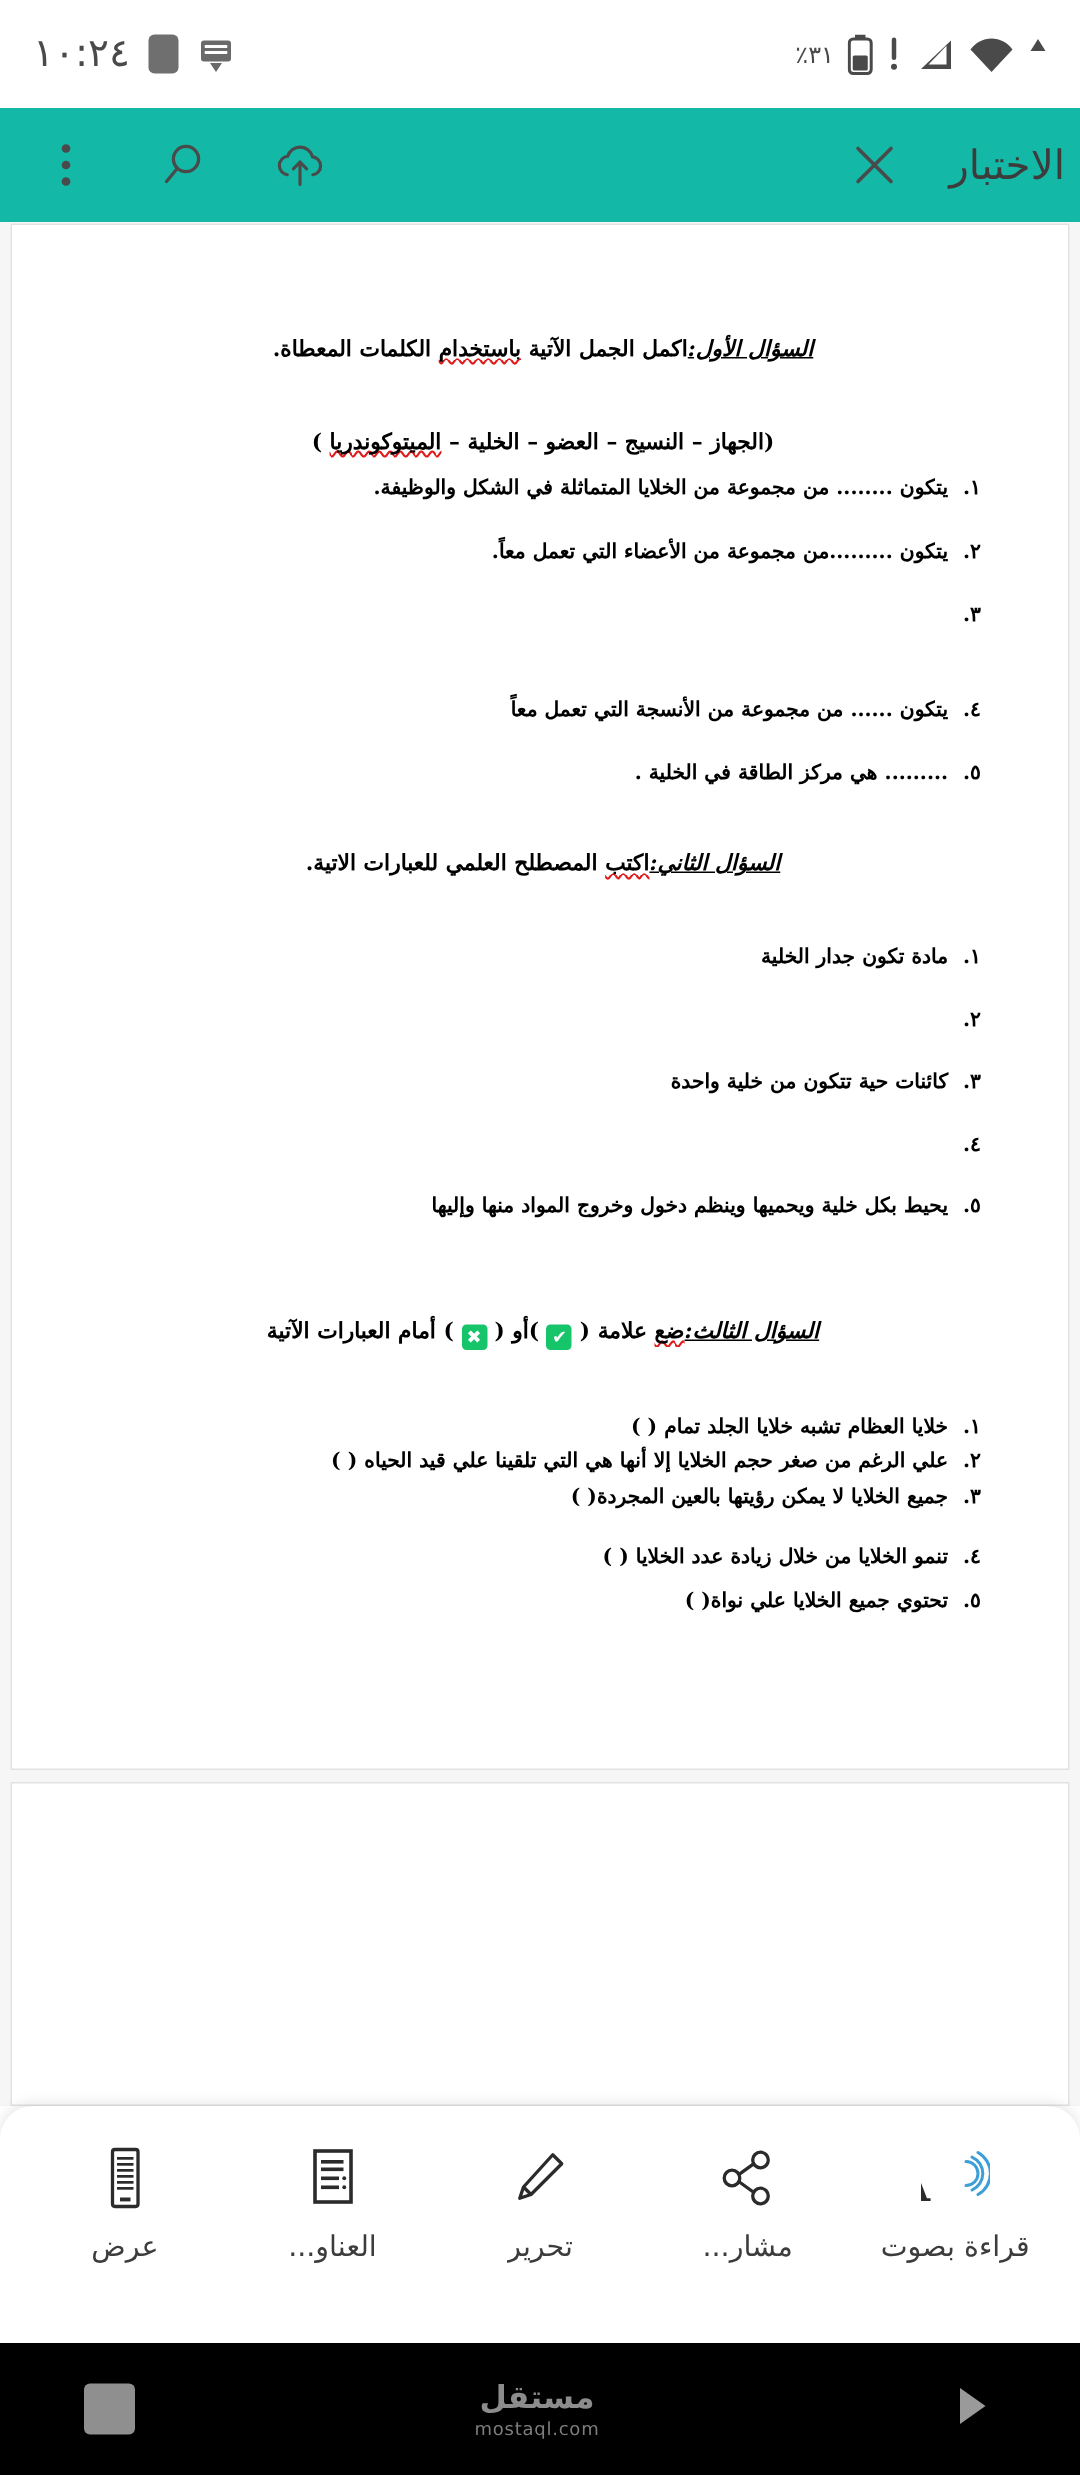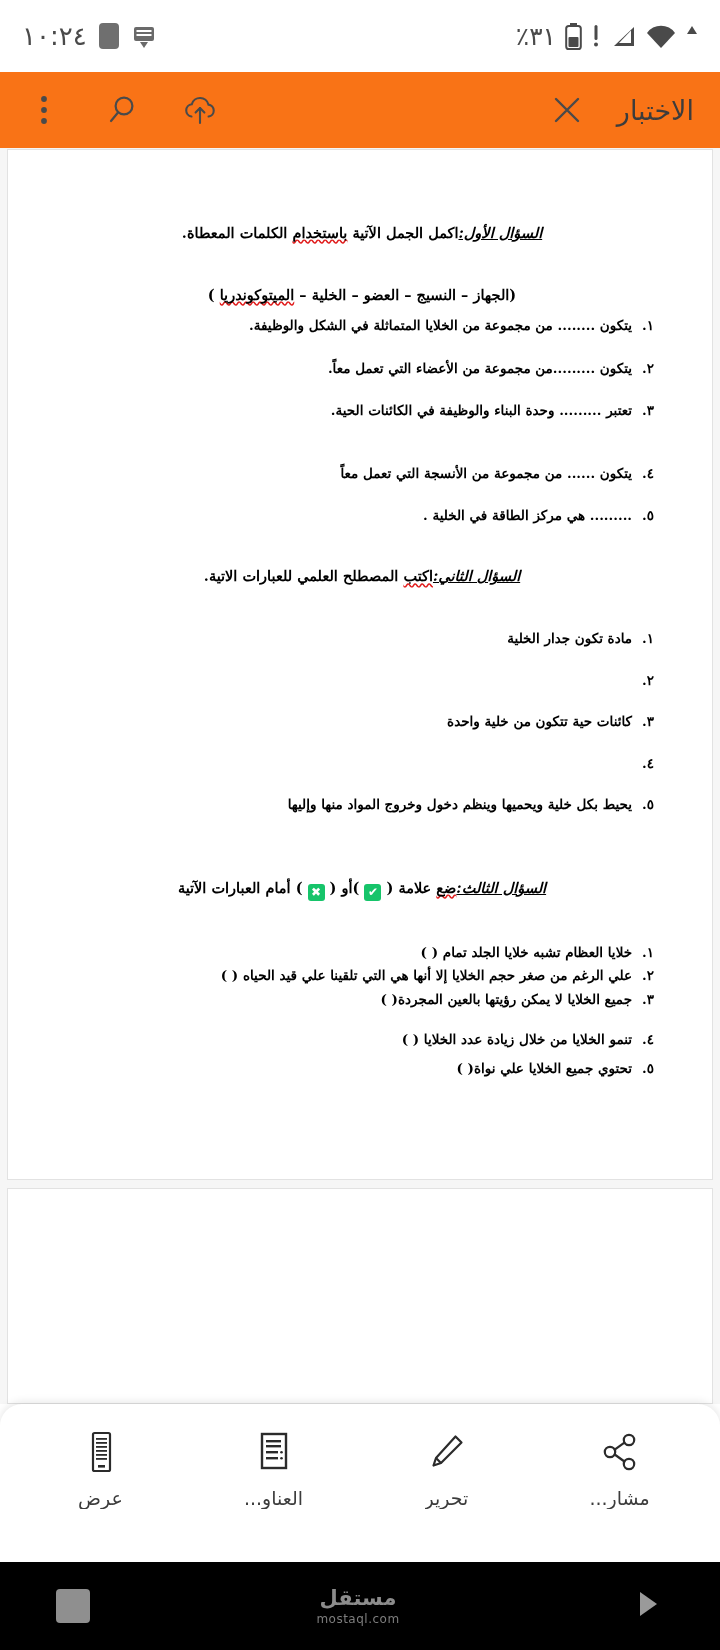--- a/index.html
+++ b/index.html
@@ -41,37 +41,37 @@
     gap: 9px;
   }
   .status-left { direction: ltr; }
   .status-clock {
     font-size: 26px;
     letter-spacing: 0px;
     color: #4a4a4a;
     font-family: "DejaVu Sans", sans-serif;
   }
   .status-batt-pct {
-    font-size: 25px;
+    font-size: 16px;
     color: #4a4a4a;
     font-family: "DejaVu Sans", sans-serif;
     direction: ltr;
   }
   .sicon { display: inline-flex; align-items: center; }
 
   
   #app-bar {
     height: 76px;
     flex: 0 0 76px;
-    background: #f97316;
+    background: #14b8a6;
     display: flex;
     flex-direction: row;
     align-items: center;
     justify-content: space-between;
-    padding: 0 26px 0 20px;
+    padding: 0 10px 0 20px;
   }
   #app-bar-right {
     display: flex;
     flex-direction: row;
     align-items: center;
     gap: 26px;
   }
   #app-title {
     font-size: 27px;
     color: #3c3c3c;
@@ -385,21 +385,20 @@
           <li class="li-c" style="margin-top:10px;">
             <span class="num">١.</span>
             <span class="txt">يتكون ........ من مجموعة من الخلايا المتماثلة في الشكل والوظيفة.</span>
           </li>
           <li class="li-c" style="margin-top:24px;">
             <span class="num">٢.</span>
             <span class="txt">يتكون .........من مجموعة من الأعضاء التي تعمل معاً.</span>
           </li>
           <li class="li-c" style="margin-top:22px;">
             <span class="num">٣.</span>
-            <span class="txt">تعتبر ......... وحدة البناء والوظيفة في الكائنات الحية.</span>
           </li>
           <li class="li-c" style="margin-top:44px;">
             <span class="num">٤.</span>
             <span class="txt">يتكون ...... من مجموعة من الأنسجة  التي تعمل معاً</span>
           </li>
           <li class="li-c" style="margin-top:22px;">
             <span class="num">٥.</span>
             <span class="txt">......... هي مركز الطاقة في الخلية .</span>
           </li>
         </ol>
@@ -460,20 +459,31 @@
 
       </div>
     </div>
 
     <div class="page page-2"></div>
 
   </div>
 
   <div id="bottom-bar">
 
+    <div class="tool">
+      <span class="tool-ico">
+        <svg width="46" height="42" viewBox="0 0 46 42">
+          <text x="6" y="36" font-family="DejaVu Serif, serif" font-size="34" fill="#2b2b2b">A</text>
+          <path d="M30 10 A8 8 0 0 1 30 26" fill="none" stroke="#3d9fd6" stroke-width="2" stroke-linecap="round"></path>
+          <path d="M34 7 A12 12 0 0 1 34 29" fill="none" stroke="#3d9fd6" stroke-width="2" stroke-linecap="round"></path>
+          <path d="M38 4 A16 16 0 0 1 38 32" fill="none" stroke="#3d9fd6" stroke-width="2" stroke-linecap="round"></path>
+        </svg>
+      </span>
+      <span class="tool-lbl">قراءة بصوت</span>
+    </div>
 
     <div class="tool">
       <span class="tool-ico">
         <svg width="44" height="42" viewBox="0 0 44 42">
           <circle cx="31" cy="9" r="5.2" fill="none" stroke="#2b2b2b" stroke-width="2.2"></circle>
           <circle cx="31" cy="33" r="5.2" fill="none" stroke="#2b2b2b" stroke-width="2.2"></circle>
           <circle cx="12" cy="21" r="5.2" fill="none" stroke="#2b2b2b" stroke-width="2.2"></circle>
           <path d="M16.7 18.6 L26.4 11.6 M16.7 23.5 L26.4 30.5" stroke="#2b2b2b" stroke-width="2.2" stroke-linecap="round"></path>
         </svg>
       </span>

